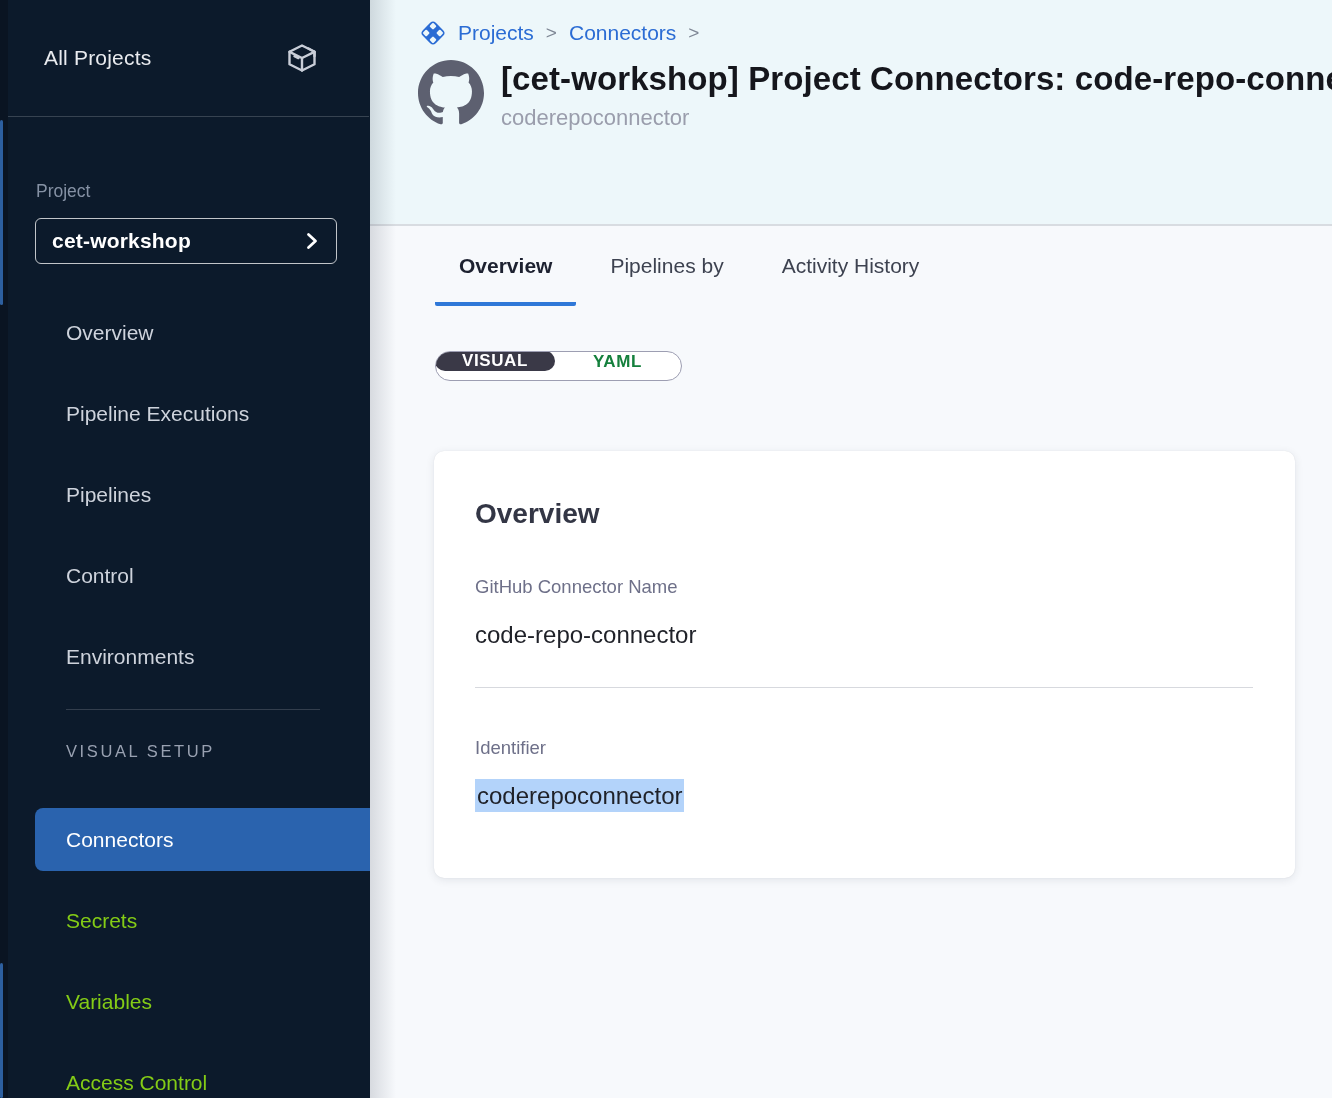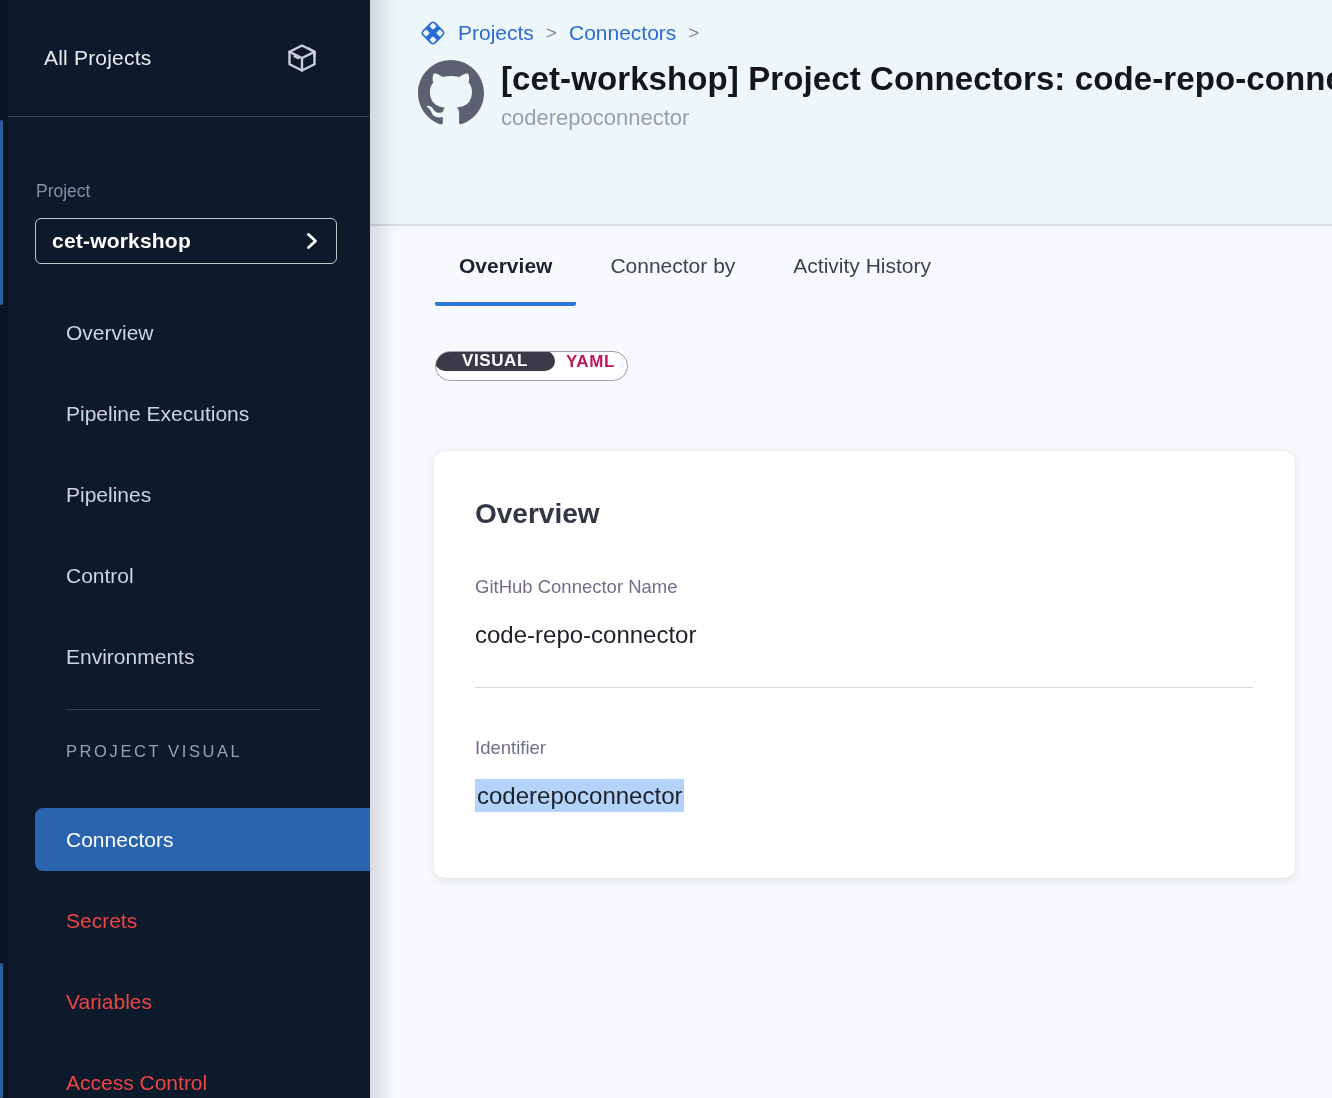--- a/index.html
+++ b/index.html
@@ -54,21 +54,21 @@
     border:none; border-top:1px solid rgba(255,255,255,.16);
     margin:12px 50px 0 66px;
   }
   .section-label {
     margin:30px 0 0 66px; height:22px; font-size:16.5px; letter-spacing:2.6px;
     color:#99a1b1; line-height:22px;
   }
   .setup-list { margin-top:46px; }
   .setup-item {
     height:81px; display:flex; align-items:center; padding-left:66px;
-    font-size:21px; color:#ef4444; cursor:pointer;
+    font-size:21px; color:#84cc16; cursor:pointer;
   }
   .setup-item.active {
     height:63px; margin:9px 0 9px 35px; padding-left:31px;
     background:#2a63ae; border-radius:8px 0 0 8px; color:#ffffff; font-weight:500;
   }
 
   
   .main { position:relative; flex:1 1 auto; height:1098px; background:#f7f9fc; overflow:hidden; }
   .main::before {
     content:""; position:absolute; left:0; top:0; width:26px; height:100%;
@@ -102,22 +102,22 @@
   .tab.active { font-weight:700; color:#1d2130; border-bottom-color:#2f78d8; border-radius:0 0 2px 2px; }
   .tab + .tab { margin-left:10px; }
 
   .view-toggle {
     margin:45px 0 0 65px; display:inline-flex; align-items:flex-start;
     height:30px; border:1px solid #9d9eb2; border-radius:17px; background:#ffffff;
     overflow:hidden;
   }
   .toggle-option {
     display:flex; align-items:center; justify-content:center;
-    font-size:17px; font-weight:700; letter-spacing:.6px; color:#be185d;
-    padding:0 12px; cursor:pointer;
+    font-size:17px; font-weight:700; letter-spacing:.6px; color:#15803d;
+    padding:0 39px; cursor:pointer;
   }
   .toggle-option.selected {
     background:#3a3947; color:#ffffff; border-radius:17px; margin:-1px; padding:0 27px;
   }
 
   .card {
     margin:70px 0 0 64px; width:861px; height:427px;
     background:#ffffff; border-radius:10px;
     box-shadow:0 2px 8px rgba(40,50,70,.10), 0 0 1px rgba(40,50,70,.14);
     padding:46px 42px 0 41px;
@@ -163,21 +163,21 @@
     <nav class="nav-list">
       <div class="nav-item">Overview</div>
       <div class="nav-item">Pipeline Executions</div>
       <div class="nav-item">Pipelines</div>
       <div class="nav-item">Control</div>
       <div class="nav-item">Environments</div>
     </nav>
 
     <hr class="side-divider">
 
-    <div class="section-label">PROJECT VISUAL</div>
+    <div class="section-label">VISUAL SETUP</div>
 
     <nav class="setup-list">
       <div class="setup-item active">Connectors</div>
       <div class="setup-item">Secrets</div>
       <div class="setup-item">Variables</div>
       <div class="setup-item">Access Control</div>
     </nav>
   </aside>
 
   <main class="main">
@@ -203,21 +203,21 @@
         </svg>
         <div class="title-block">
           <div class="page-title">[cet-workshop] Project Connectors: code-repo-connector</div>
           <div class="page-subtitle">coderepoconnector</div>
         </div>
       </div>
     </header>
 
     <div class="tabbar">
       <div class="tab active">Overview</div>
-      <div class="tab">Connector by</div>
+      <div class="tab">Pipelines by</div>
       <div class="tab">Activity History</div>
     </div>
 
     <div class="view-toggle">
       <div class="toggle-option selected">VISUAL</div>
       <div class="toggle-option">YAML</div>
     </div>
 
     <section class="card">
       <h2 class="card-heading">Overview</h2>

